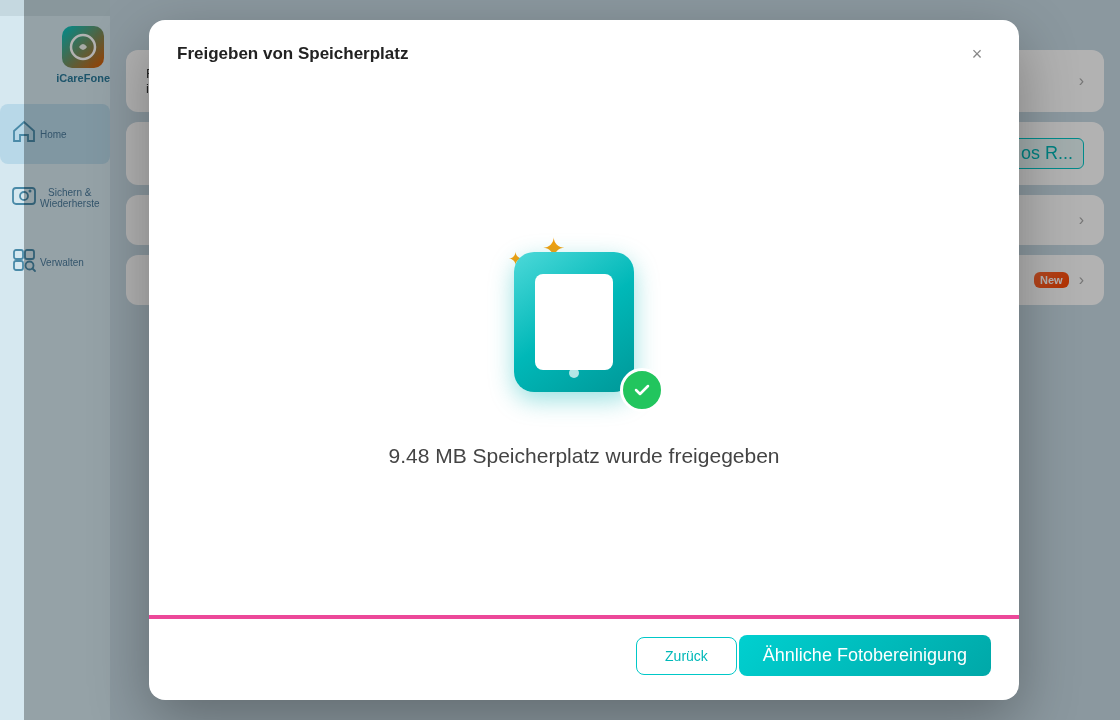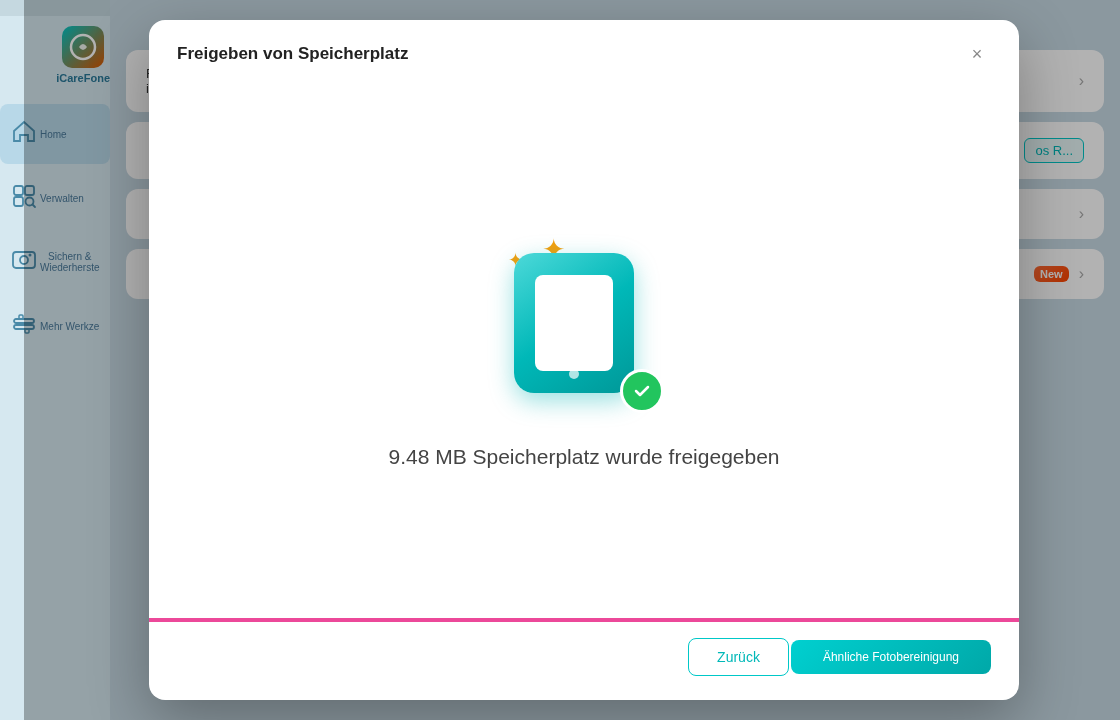--- a/index.html
+++ b/index.html
@@ -122,21 +122,21 @@
       color: #aaa;
       font-size: 16px;
     }
 
     .card-btn {
       background: #e8f8f8;
       border: 1px solid #00c8c8;
       color: #00b8b8;
       border-radius: 6px;
       padding: 4px 10px;
-      font-size: 13px;
+      font-size: 18px;
       cursor: pointer;
     }
 
     .new-badge {
       background: linear-gradient(135deg, #ff6b35, #ff4500);
       color: white;
       border-radius: 6px;
       padding: 2px 6px;
       font-size: 11px;
       font-weight: 600;
@@ -307,22 +307,22 @@
       padding: 10px 28px;
       font-size: 14px;
       cursor: pointer;
     }
 
     .btn-primary {
       background: linear-gradient(135deg, #00d0d0, #00a8a8);
       border: none;
       color: white;
       border-radius: 8px;
-      padding: 10px 32px;
-      font-size: 12px;
+      padding: 10px 24px;
+      font-size: 18px;
       cursor: pointer;
       font-weight: 500;
     }
 
     
     .app-topbar {
       position: absolute;
       top: 0;
       left: 110px;
       right: 0;
@@ -364,57 +364,46 @@
       <span class="logo-text">iCareFone</span>
     </div>
 
     <div class="sidebar-item active">
       <div class="icon">
         <svg width="26" height="26" viewBox="0 0 26 26" fill="none">
           <path d="M3 12L13 3L23 12V22H17V16H9V22H3V12Z" stroke="#4a8aa8" stroke-width="1.8" fill="none"></path>
         </svg>
       </div>
       <span class="label">Home</span>
+    </div>
+
+    <div class="sidebar-item">
+      <div class="icon">
+        <svg width="26" height="26" viewBox="0 0 26 26" fill="none">
+          <rect x="2" y="5" width="22" height="16" rx="3" stroke="#4a8aa8" stroke-width="1.8"></rect>
+          <circle cx="13" cy="13" r="4" stroke="#4a8aa8" stroke-width="1.8"></circle>
+          <circle cx="19" cy="8" r="1.5" fill="#4a8aa8"></circle>
+        </svg>
+      </div>
+      <span class="label">Sichern &amp;<br>Wiederherste</span>
     </div>
 
     <div class="sidebar-item">
       <div class="icon">
         <svg width="26" height="26" viewBox="0 0 26 26" fill="none">
           <rect x="3" y="3" width="9" height="9" rx="2" stroke="#4a8aa8" stroke-width="1.8"></rect>
           <rect x="14" y="3" width="9" height="9" rx="2" stroke="#4a8aa8" stroke-width="1.8"></rect>
           <rect x="3" y="14" width="9" height="9" rx="2" stroke="#4a8aa8" stroke-width="1.8"></rect>
           <circle cx="18.5" cy="18.5" r="4" stroke="#4a8aa8" stroke-width="1.8"></circle>
           <path d="M21.5 21.5L24 24" stroke="#4a8aa8" stroke-width="1.8" stroke-linecap="round"></path>
         </svg>
       </div>
       <span class="label">Verwalten</span>
     </div>
 
-    <div class="sidebar-item">
-      <div class="icon">
-        <svg width="26" height="26" viewBox="0 0 26 26" fill="none">
-          <rect x="2" y="5" width="22" height="16" rx="3" stroke="#4a8aa8" stroke-width="1.8"></rect>
-          <circle cx="13" cy="13" r="4" stroke="#4a8aa8" stroke-width="1.8"></circle>
-          <circle cx="19" cy="8" r="1.5" fill="#4a8aa8"></circle>
-        </svg>
-      </div>
-      <span class="label">Sichern &amp;<br>Wiederherste</span>
-    </div>
-
-    <div class="sidebar-item">
-      <div class="icon">
-        <svg width="26" height="26" viewBox="0 0 26 26" fill="none">
-          <rect x="3" y="8" width="20" height="4" rx="2" stroke="#4a8aa8" stroke-width="1.8"></rect>
-          <rect x="3" y="14" width="20" height="4" rx="2" stroke="#4a8aa8" stroke-width="1.8"></rect>
-          <rect x="8" y="4" width="4" height="4" rx="1" stroke="#4a8aa8" stroke-width="1.5"></rect>
-          <rect x="14" y="18" width="4" height="4" rx="1" stroke="#4a8aa8" stroke-width="1.5"></rect>
-        </svg>
-      </div>
-      <span class="label">Mehr Werkze</span>
-    </div>
   </div>
 
   <div class="app-topbar">
     <button class="win-btn">—</button>
     <button class="win-btn">□</button>
     <button class="win-btn">×</button>
   </div>
 
   <div class="main-content" style="padding-top: 50px;">
     <div class="card" style="margin-bottom:10px;">

